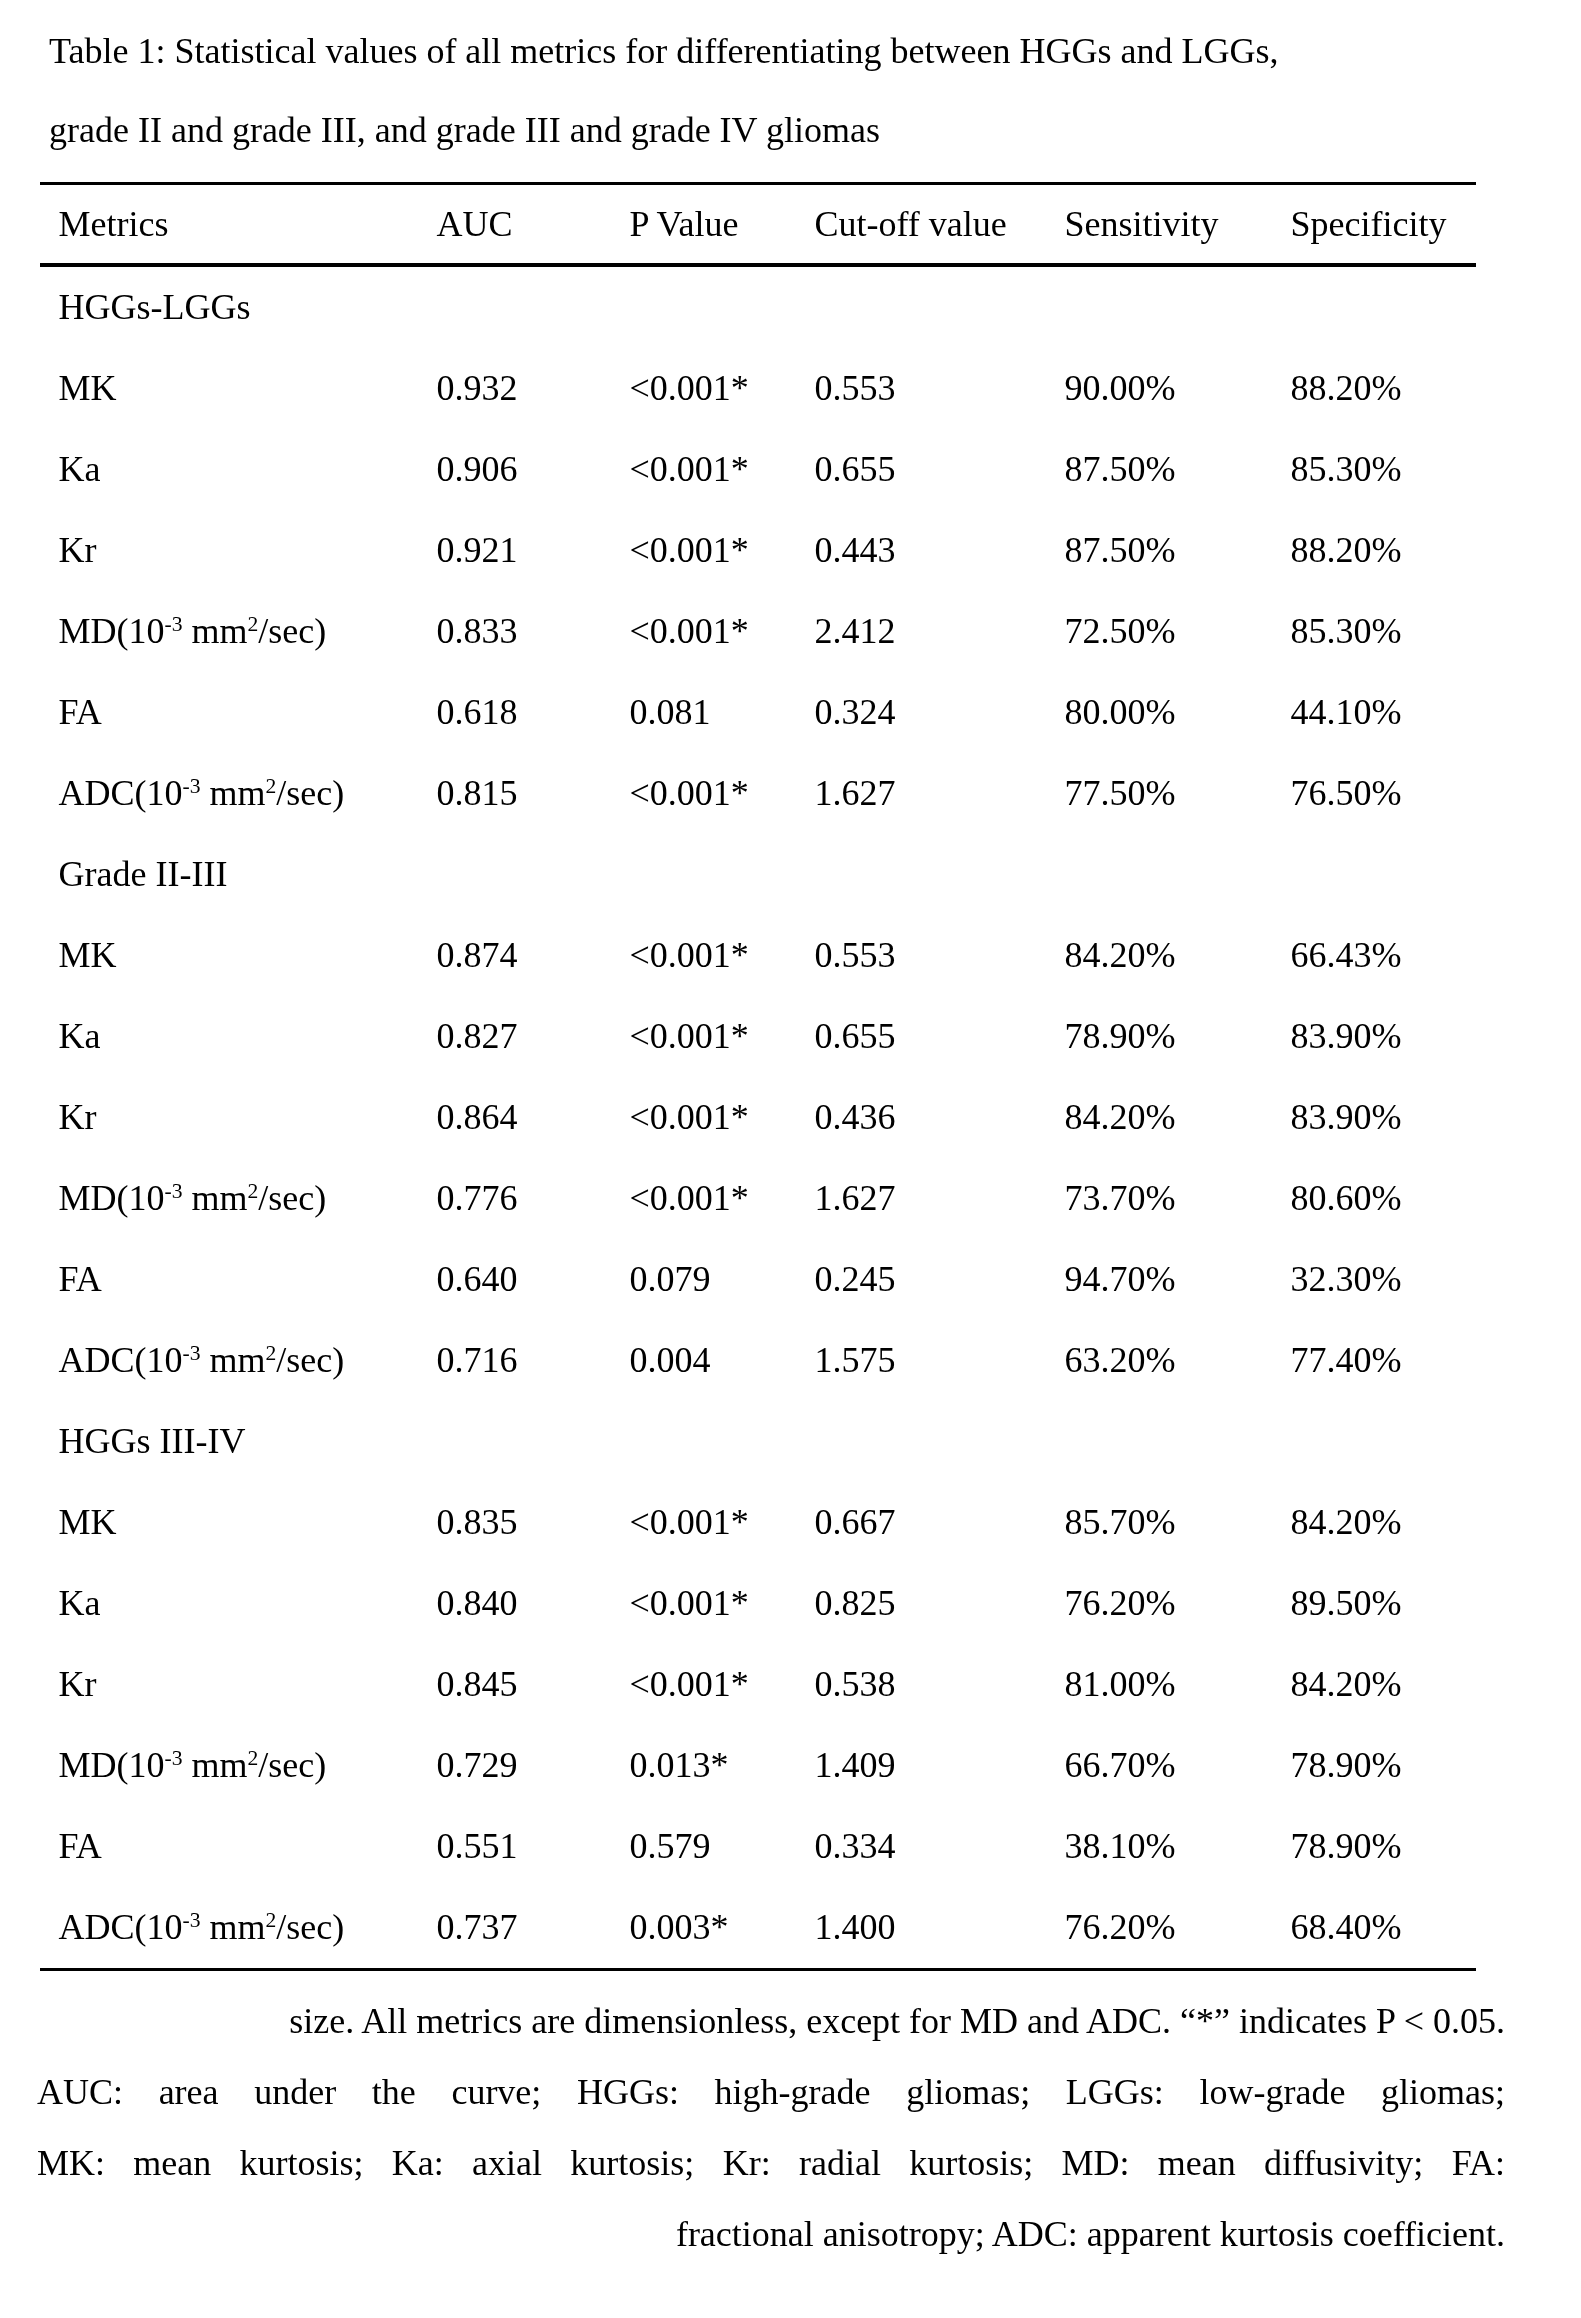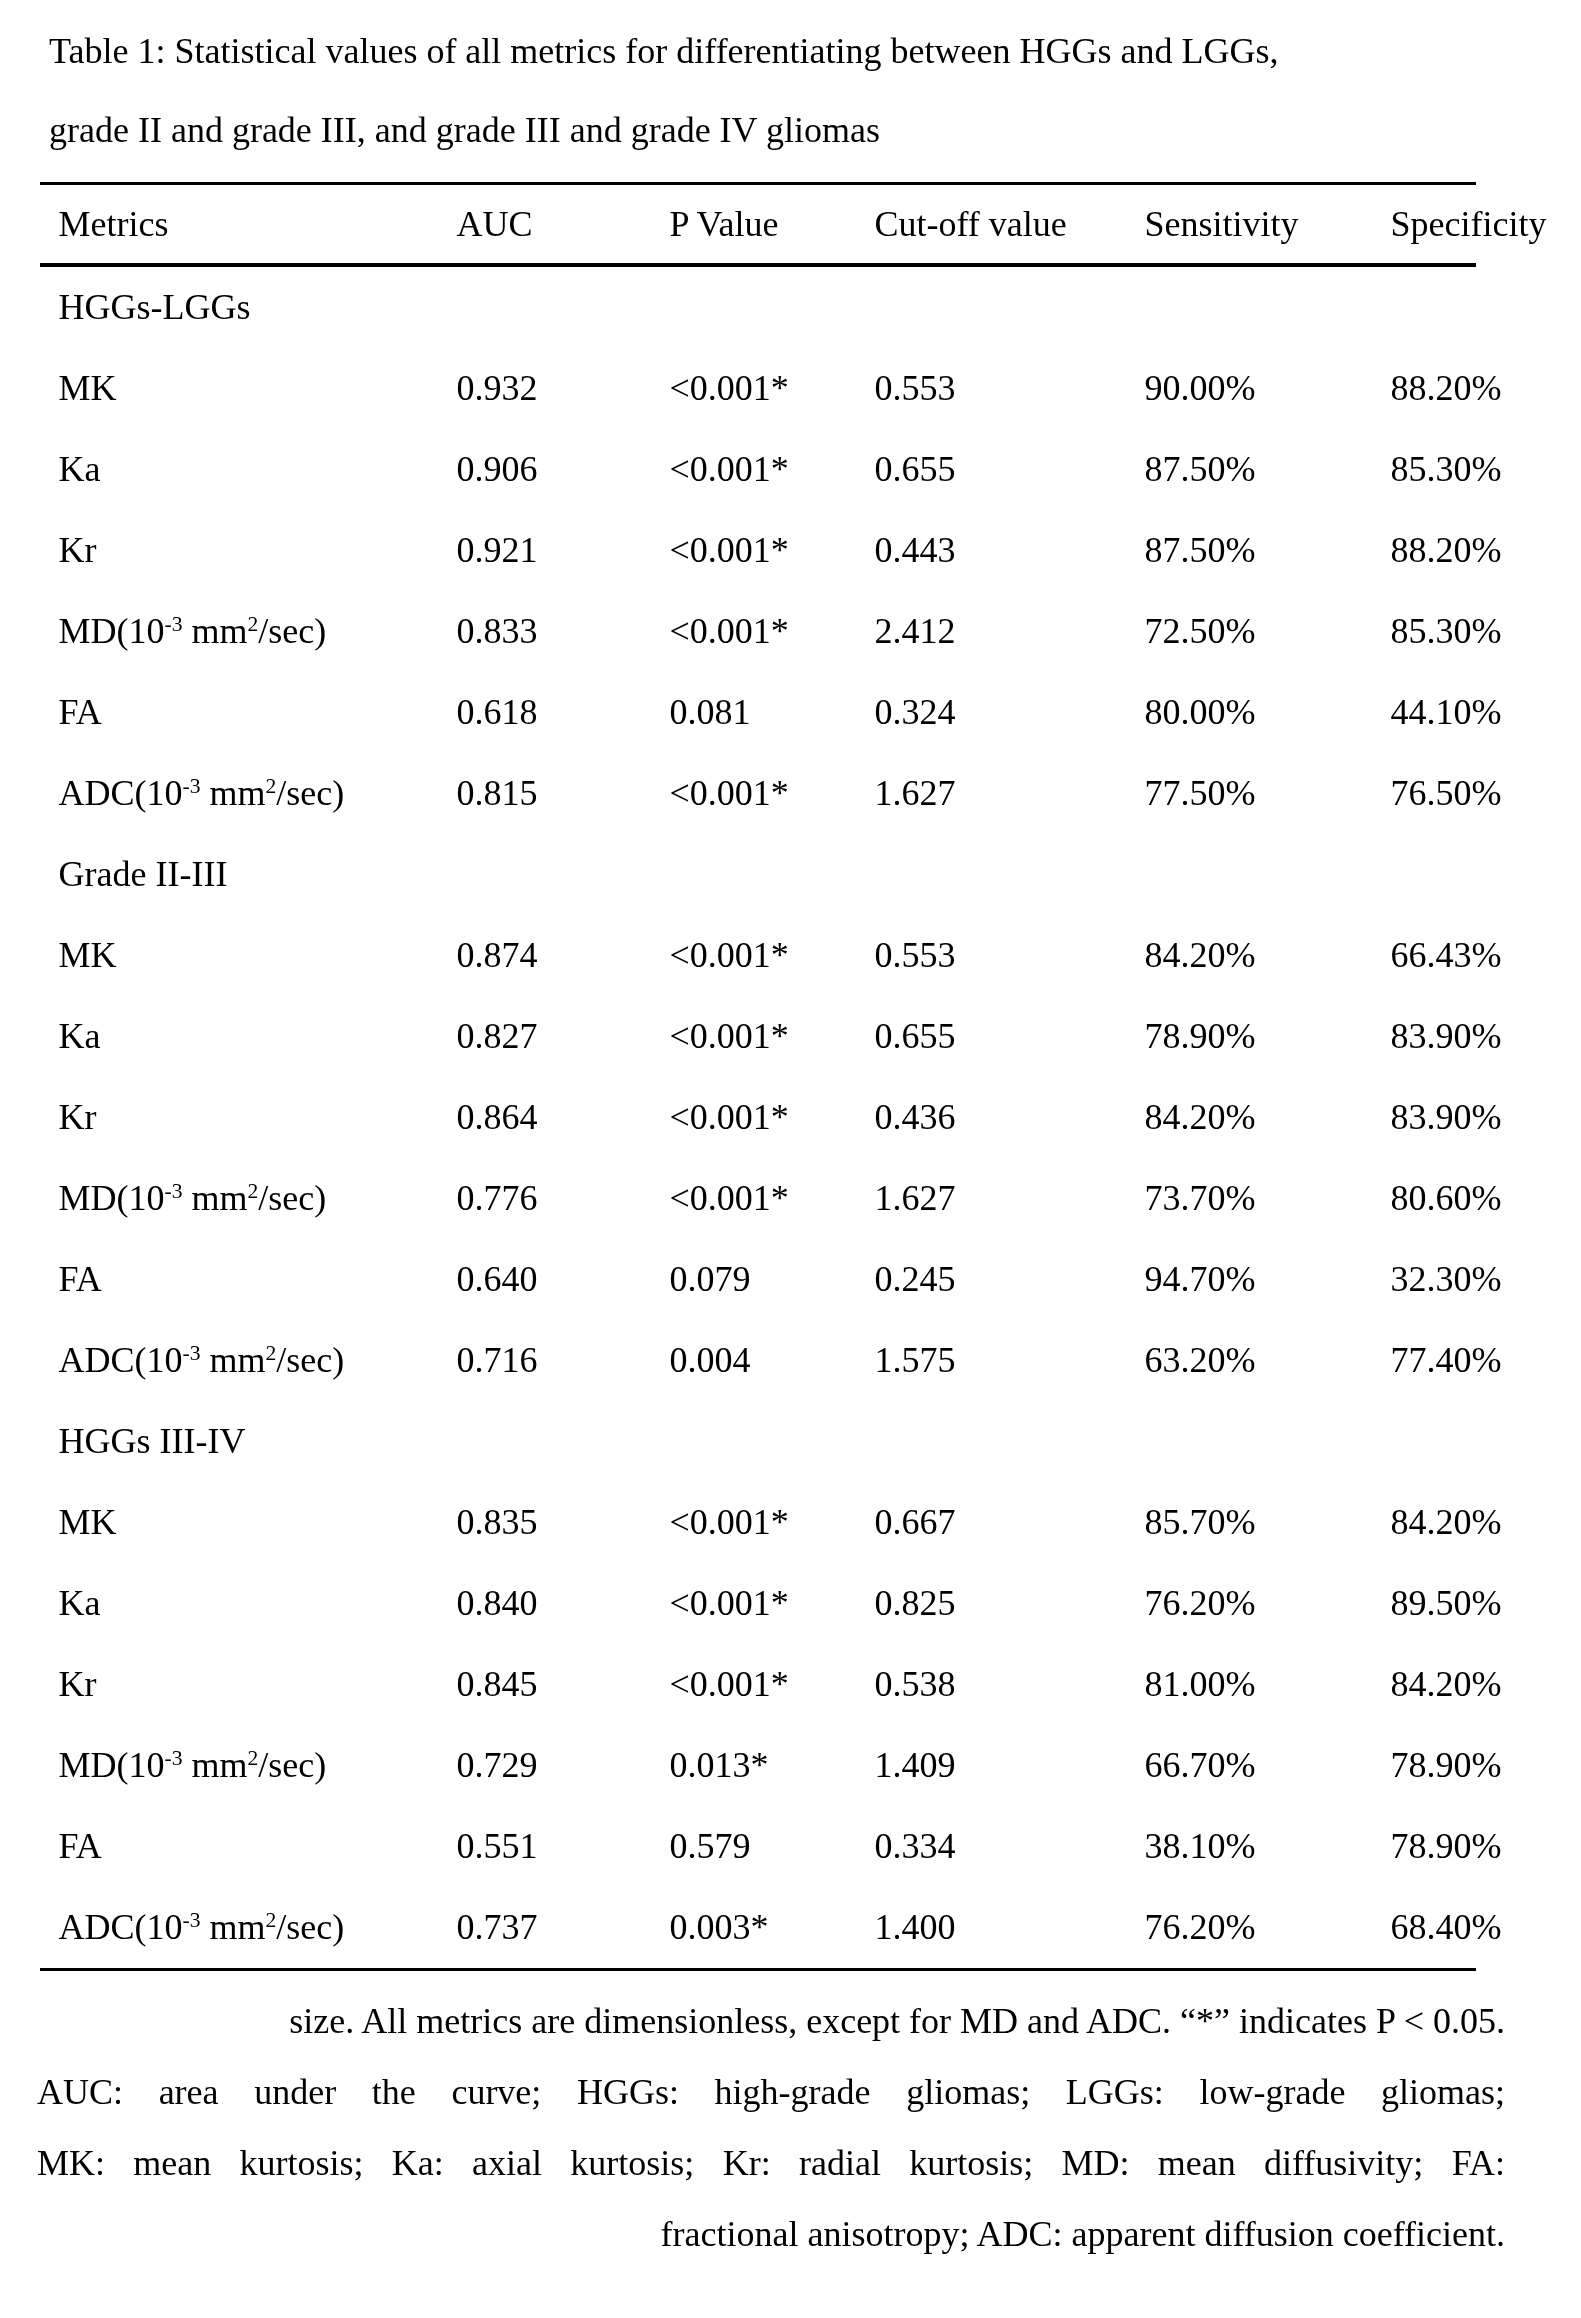--- a/index.html
+++ b/index.html
@@ -37,21 +37,20 @@
     width: 1436px;
   }
   .rule {
     height: 3.3px;
     background: #000000;
   }
   .row {
     display: grid;
     grid-template-columns: 378px 193px 185px 250px 226px 204px;
     align-items: center;
-    gap: 20px;
   }
   .header-row { height: 78px; }
   .section-row, .data-row { height: 81px; }
   .section-row { grid-template-columns: 1fr; }
   .cell {
     padding-left: 19px;
     white-space: nowrap;
   }
   sup {
     font-size: 0.6em;
@@ -255,17 +254,17 @@
         </div>
       </div>
 
     <div class="rule"></div>
   </div>
 
   <div class="note">
     <div class="note-line">size. All metrics are dimensionless, except for MD and ADC. “*” indicates P &lt; 0.05.</div>
     <div class="note-line justify-full">AUC: area under the curve; HGGs: high-grade gliomas; LGGs: low-grade gliomas;</div>
     <div class="note-line justify-full">MK: mean kurtosis; Ka: axial kurtosis; Kr: radial kurtosis; MD: mean diffusivity; FA:</div>
-    <div class="note-line">fractional anisotropy; ADC: apparent diffusion coefficient.</div>
+    <div class="note-line">fractional anisotropy; ADC: apparent kurtosis coefficient.</div>
   </div>
 
 </div>
 
 
 </body></html>

